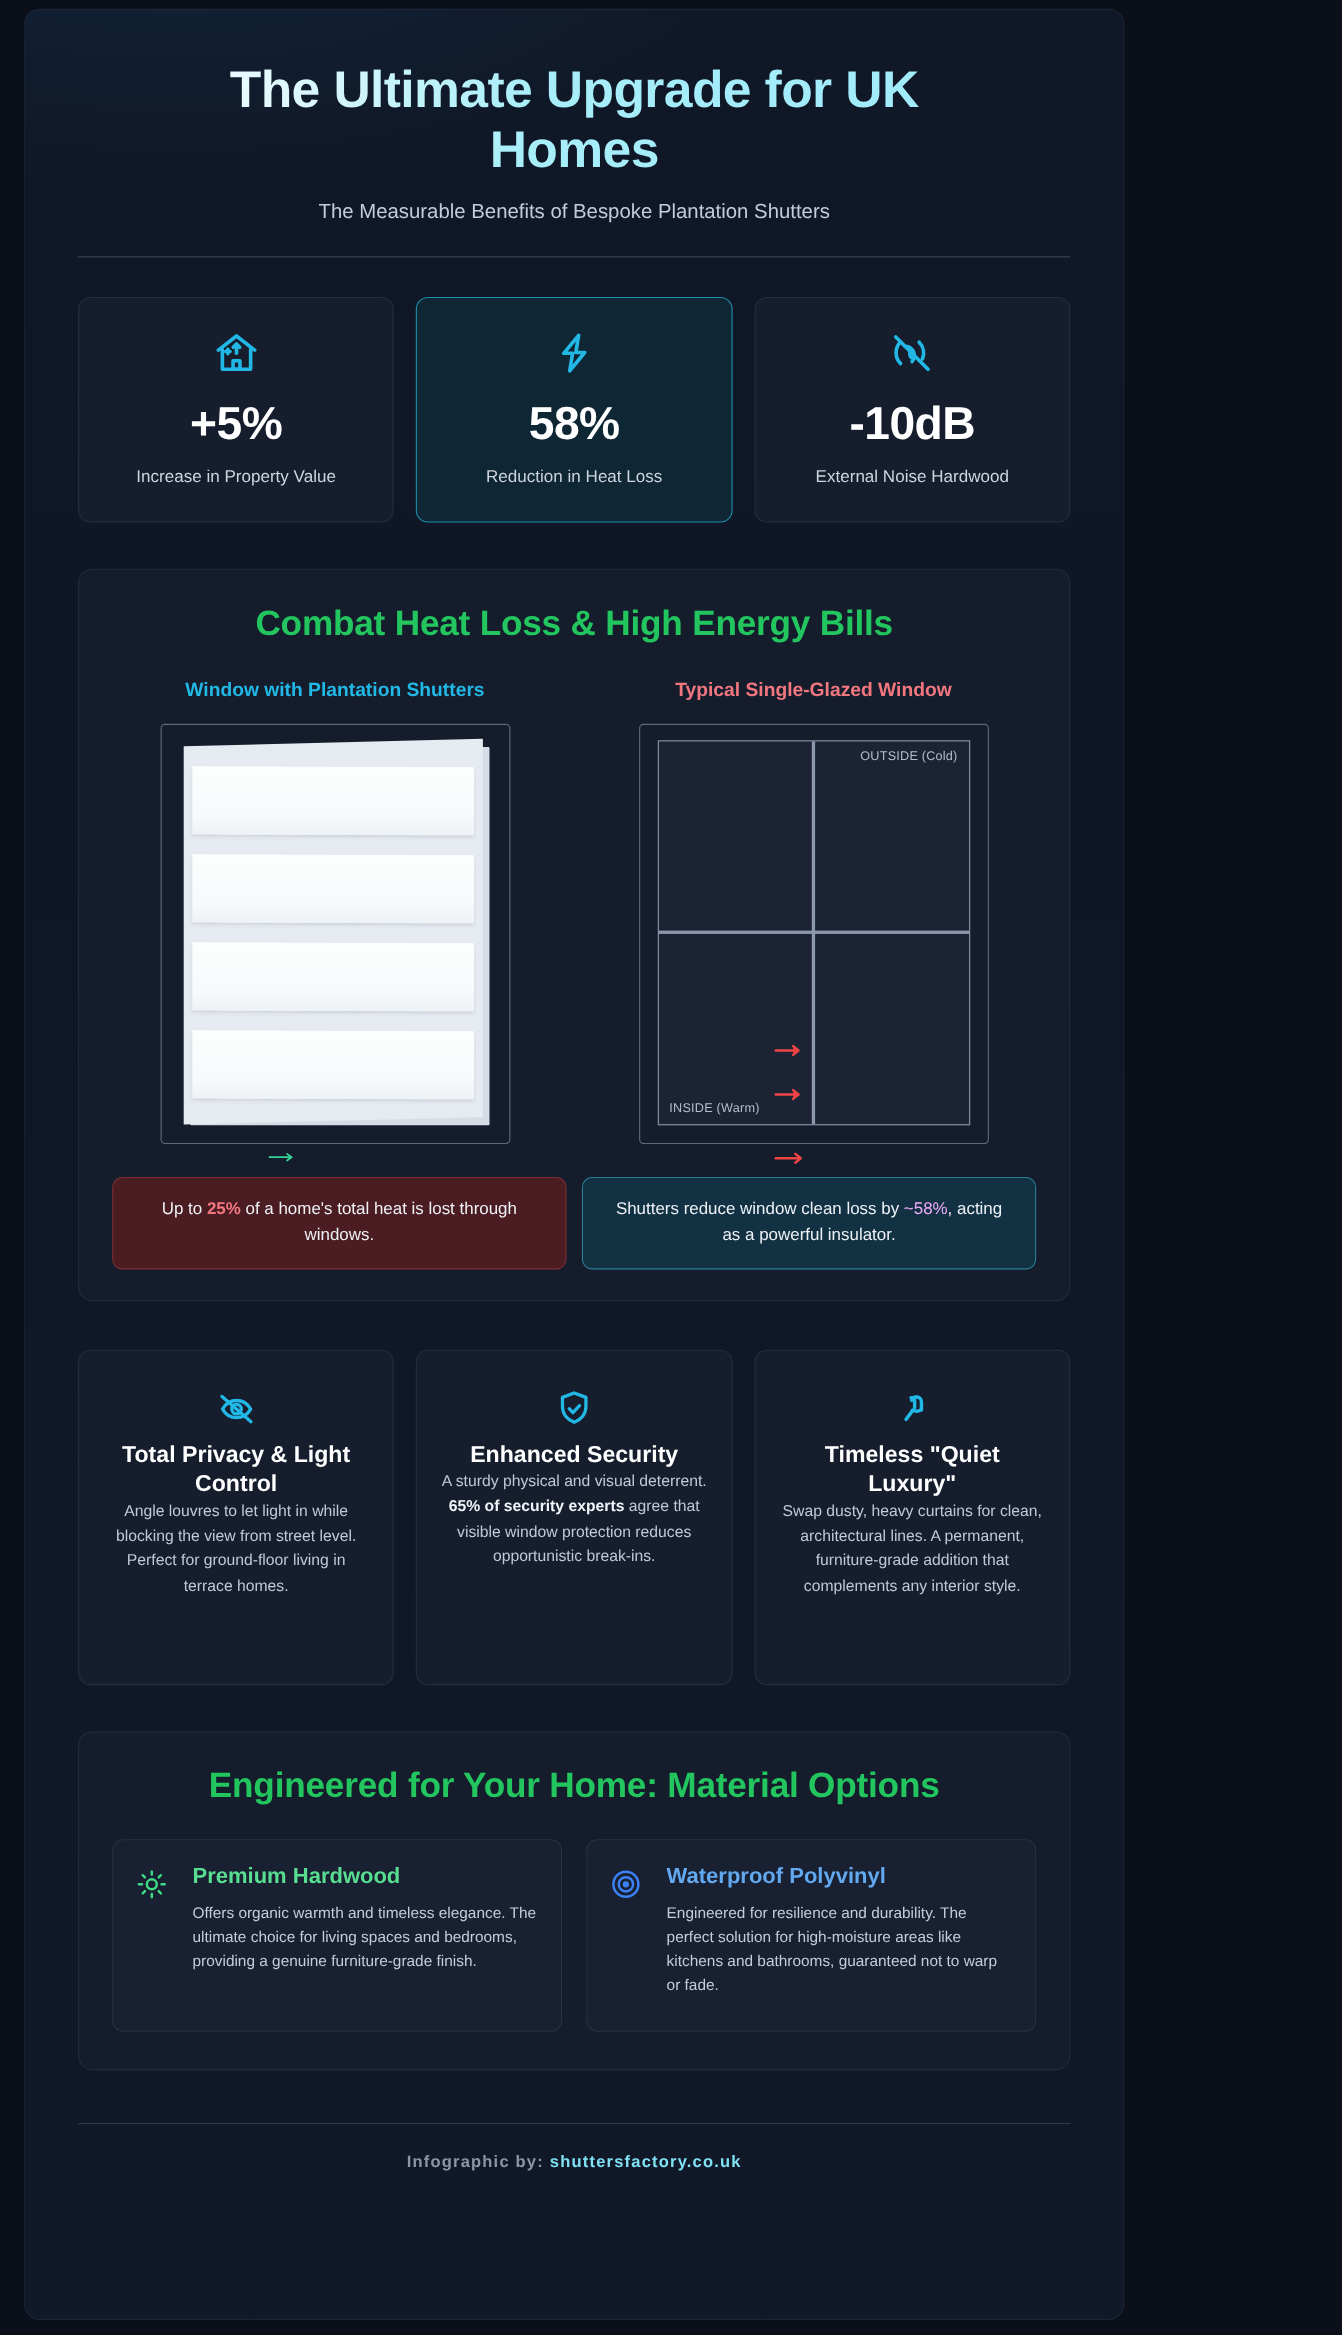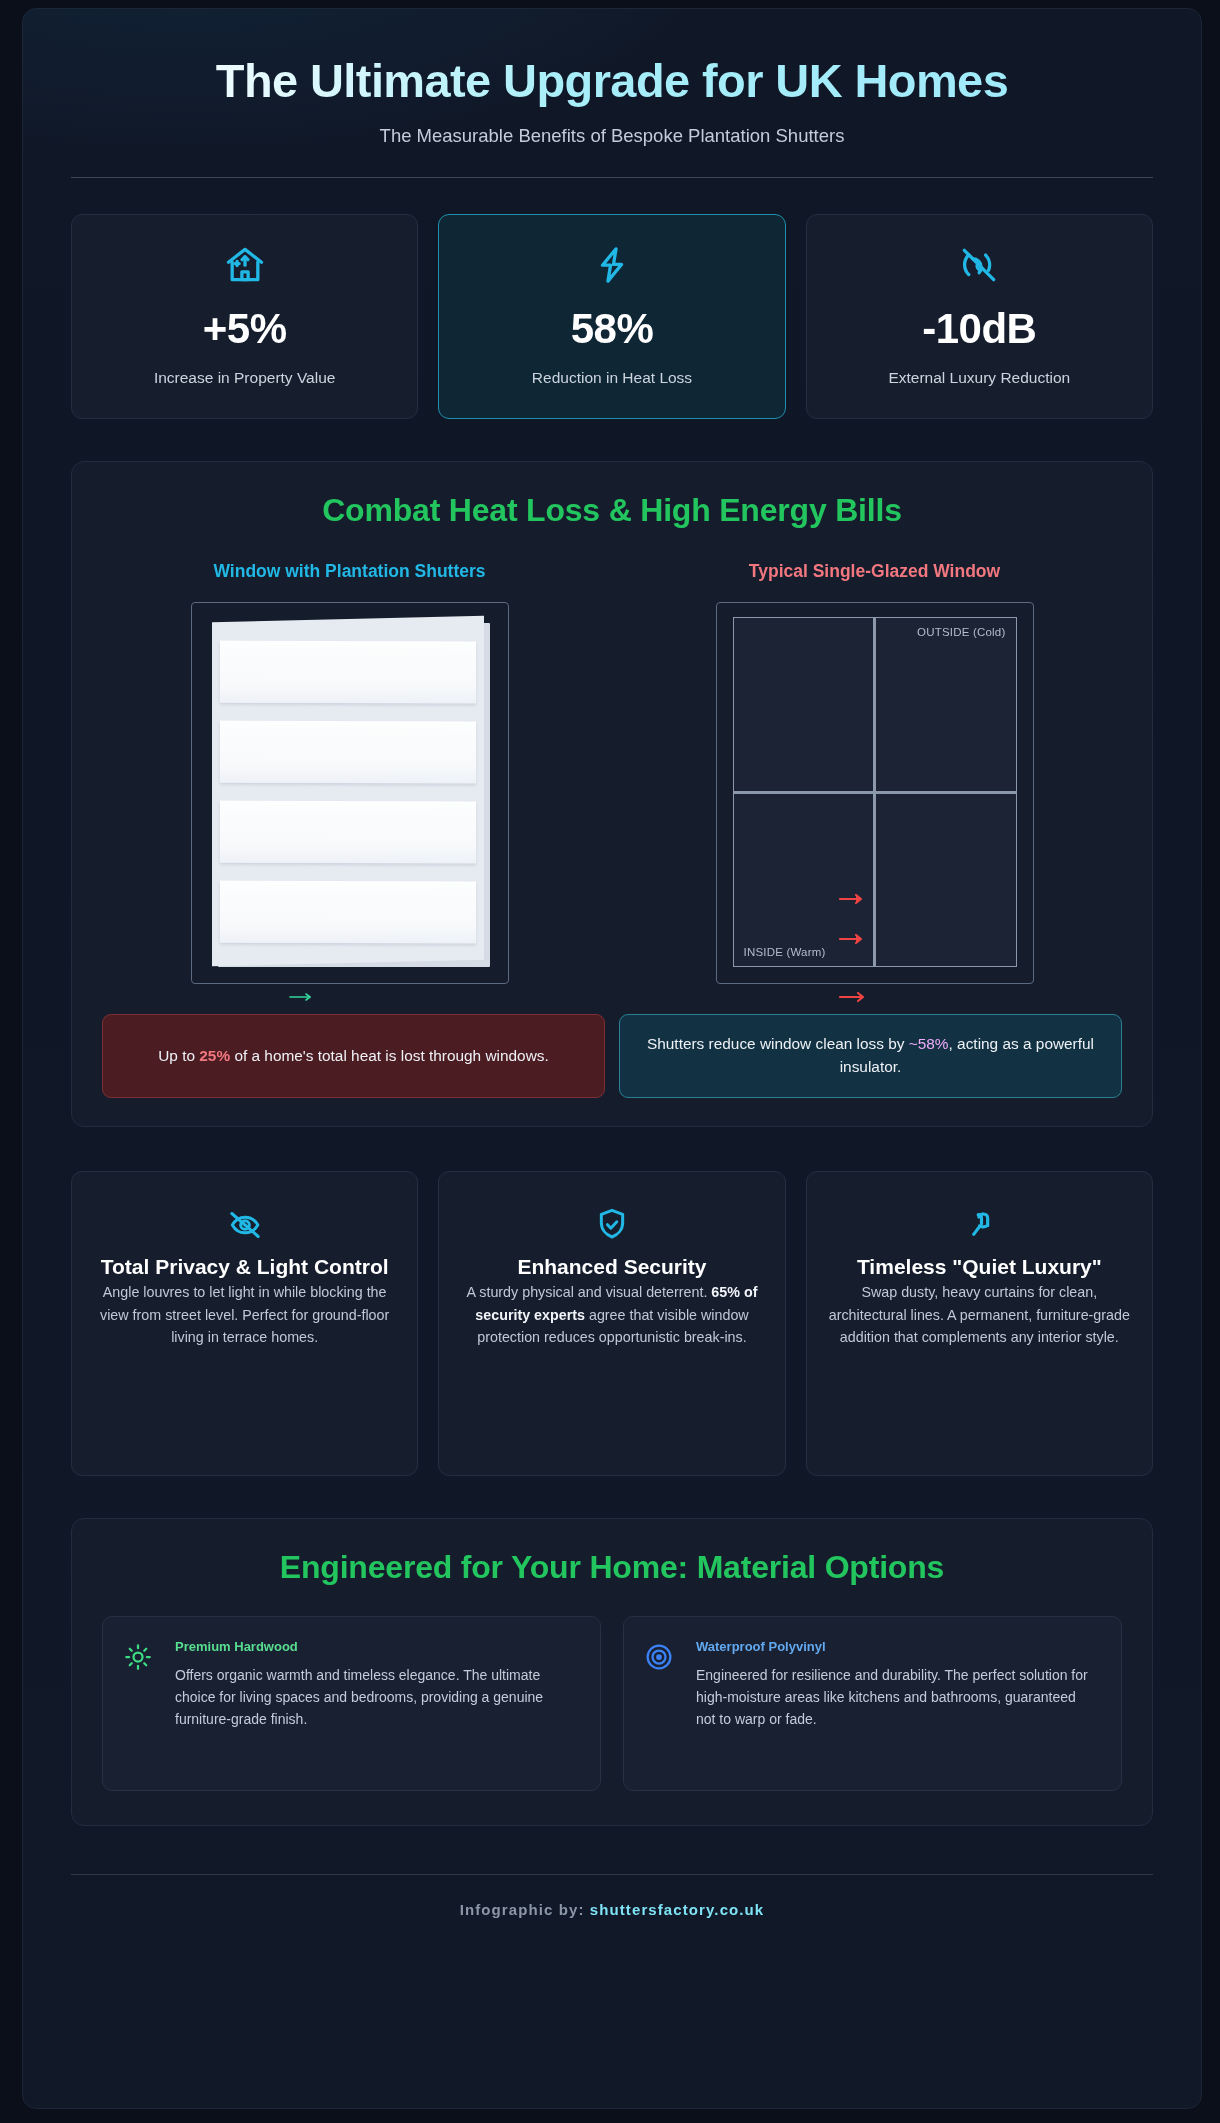--- a/index.html
+++ b/index.html
@@ -13,21 +13,21 @@
   #page {
     position: relative;
     width: 1220px;
     min-height: 2123px;
     background: #0b0f1a;
     padding: 8px 22px 14px 22px;
   }
 
   .sheet {
     position: relative;
-    width: 1180px;
+    width: 1000px;
     min-height: 2101px;
     border-radius: 14px;
     background:
       radial-gradient(900px 380px at 14% -4%, #12243a 0%, rgba(18,36,58,0) 62%),
       linear-gradient(180deg, #101827 0%, #0f1626 30%, #111827 100%);
     border: 1px solid #1c2636;
     overflow: hidden;
     padding: 30px 48px 26px 48px;
   }
 
@@ -281,21 +281,21 @@
     border-radius: 10px;
     border: 1px solid #273144;
     background: #182032;
     padding: 22px 22px 22px 20px;
     display: flex;
     gap: 18px;
     align-items: flex-start;
     min-height: 175px;
   }
   .mat-icon { flex: 0 0 34px; padding-top: 3px; }
-  .mat-title { font-size: 13px; font-weight: 700; }
+  .mat-title { font-size: 20px; font-weight: 700; }
   .mat-title.wood  { color: #58de90; }
   .mat-title.vinyl { color: #62a9f0; }
   .mat-body {
     margin-top: 11px;
     font-size: 14px;
     line-height: 1.56;
     color: #c4ccd9;
   }
 
   
@@ -353,21 +353,21 @@
         <div class="stat-icon">
           <svg width="44" height="44" viewBox="0 0 24 24" fill="none" stroke="#22b8e6" stroke-width="1.8" stroke-linecap="round" stroke-linejoin="round">
             <path d="M8.6 8.6a4.6 4.6 0 0 1 4.6 4.6c0 1.1-.4 2.2-1.1 3"></path>
             <path d="M6.4 6.4a7.6 7.6 0 0 0 0 10.8"></path>
             <path d="M15.6 6.6a7.6 7.6 0 0 1 1.6 8.3"></path>
             <path d="M11.1 11.6a2.3 2.3 0 0 0 1.8 3.2"></path>
             <path d="M4 4l16 16"></path>
           </svg>
         </div>
         <div class="stat-value">-10dB</div>
-        <div class="stat-label">External Luxury Reduction</div>
+        <div class="stat-label">External Noise Hardwood</div>
       </div>
 
     </div>
 
     <div class="panel">
       <div class="panel-title">Combat Heat Loss &amp; High Energy Bills</div>
 
       <div class="cmp">
 
         <div class="cmp-col">

